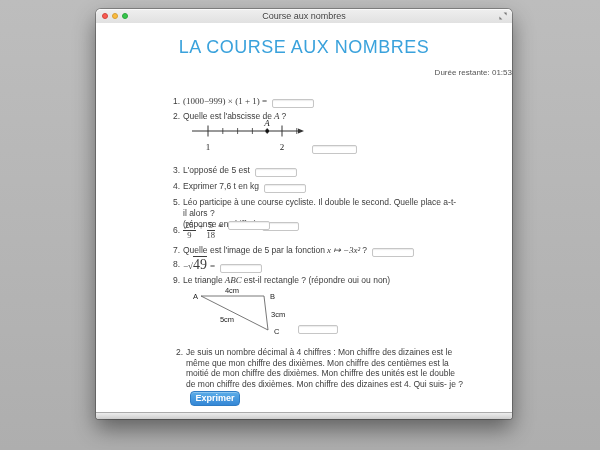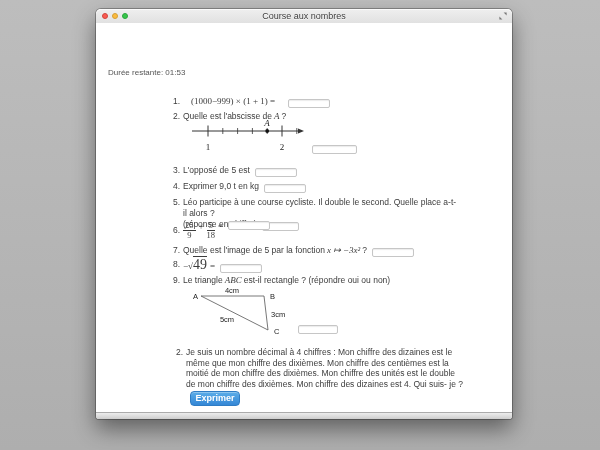--- a/index.html
+++ b/index.html
@@ -39,21 +39,21 @@
     position:absolute; bottom:0; left:0; right:0; height:7px;
     background: linear-gradient(#ededed,#cdcdcd);
     border-top:1px solid #ababab;
     border-radius:0 0 3px 3px;
   }
   .page-title {
     position:absolute; top:14px; left:0; right:0; text-align:center;
     font-size:18px; color:#3aa2dc; font-weight:normal; letter-spacing:.5px;
   }
   .timer {
-    position:absolute; top:45px; left:12px; right:0; text-align:left;
+    position:absolute; top:45px; left:12px; right:0; text-align:right;
     font-size:8px; color:#555;
   }
   .q {
     position:absolute; left:71px; width:292px;
     display:flex; align-items:flex-start;
     font-size:8.5px; line-height:11px; color:#3c3c3c;
   }
   .q .qnum { width:13px; min-width:13px; text-align:right; margin-right:3px; }
   .q .qbody { flex:1; }
   .math { font-family:"Liberation Serif", serif; font-style:italic; font-size:9px; margin:0 2px; }
@@ -93,25 +93,26 @@
       <div class="light green"></div>
     </div>
     <div class="win-title">Course aux nombres</div>
     <svg class="fs-icon" viewBox="0 0 8 8">
       <polygon points="4.6,0.4 7.6,0.4 7.6,3.4" fill="#787878"></polygon>
       <polygon points="0.4,4.6 0.4,7.6 3.4,7.6" fill="#787878"></polygon>
     </svg>
   </div>
 
   <div class="content">
+    <h1 class="page-title">LA COURSE AUX NOMBRES</h1>
     <div class="timer">Durée restante: 01:53</div>
 
     <div class="q" style="top:73px">
       <span class="qnum">1.</span>
-      <span class="qbody"><span class="mathup" style="margin:8px">(1000−999) × (1 + 1) =</span><input class="ans" style=""></span>
+      <span class="qbody"><span class="mathup" style="margin:0">(1000−999) × (1 + 1) =</span><input class="ans" style=""></span>
     </div>
 
     <div class="q" style="top:88px">
       <span class="qnum">2.</span>
       <span class="qbody"><span>Quelle est l'abscisse de</span><span class="math">A</span><span>?</span></span>
     </div>
 
     <svg class="figure" style="left:96px; top:96px" width="115" height="34" viewBox="0 0 115 34">
       <line x1="0" y1="12" x2="107" y2="12" stroke="#333" stroke-width="1"></line>
       <polygon points="106,9.5 112,12 106,14.5" fill="#333"></polygon>
@@ -129,21 +130,21 @@
     </svg>
     <input class="ans abs" style="left: 216px; top: 122px; width: 45px;">
 
     <div class="q" style="top:142px">
       <span class="qnum">3.</span>
       <span class="qbody"><span>L'opposé de 5 est</span><input class="ans" style=""></span>
     </div>
 
     <div class="q" style="top:158px">
       <span class="qnum">4.</span>
-      <span class="qbody"><span>Exprimer 9,0 t en kg</span><input class="ans" style=""></span>
+      <span class="qbody"><span>Exprimer 7,6 t en kg</span><input class="ans" style=""></span>
     </div>
 
     <div class="q" style="top:174px">
       <span class="qnum">5.</span>
       <span class="qbody"><span>Léo participe à une course cycliste. Il double le second. Quelle place a-t-il alors ?</span><br>
         <span>(réponse en chiffre)</span><input class="ans" style="width: 37px;"></span>
     </div>
 
     <div class="q fracrow" style="top:198px">
       <span class="qnum">6.</span>

